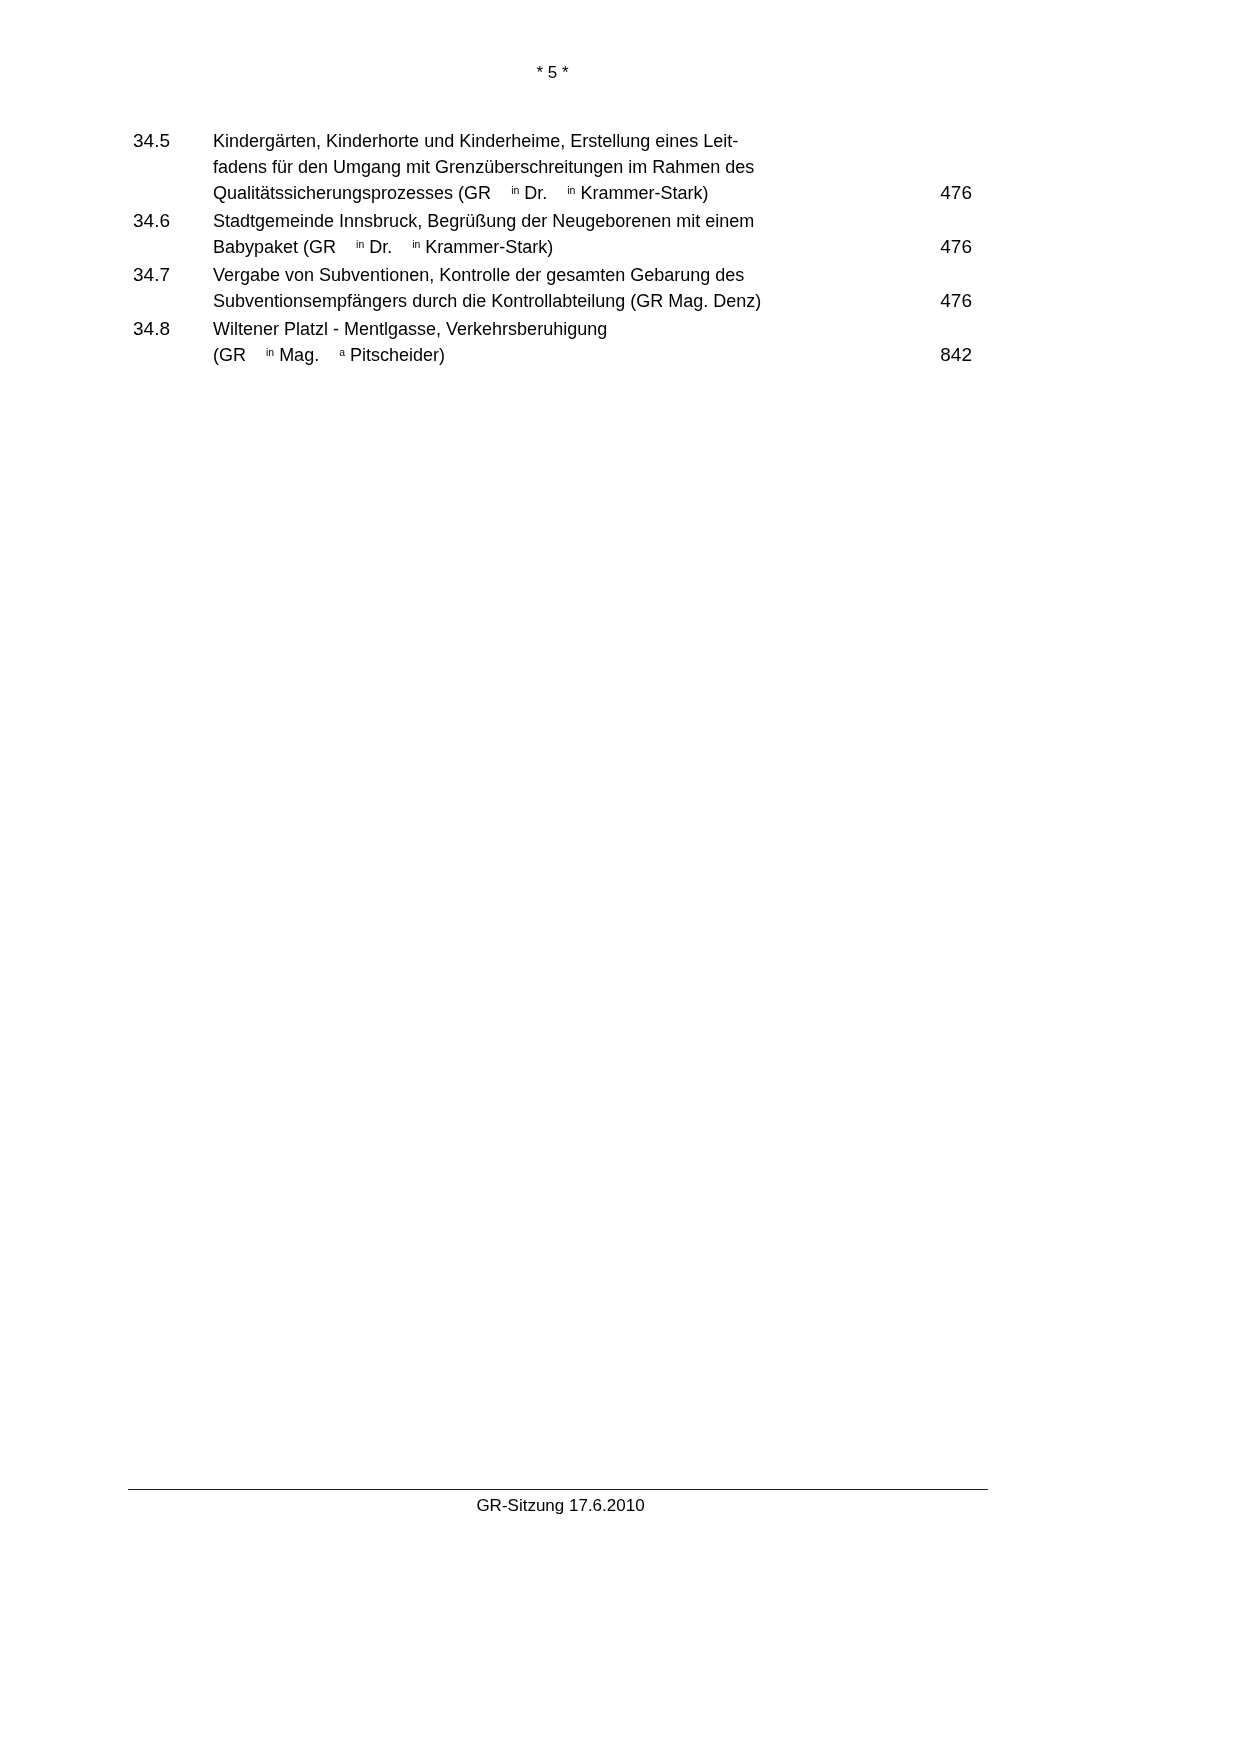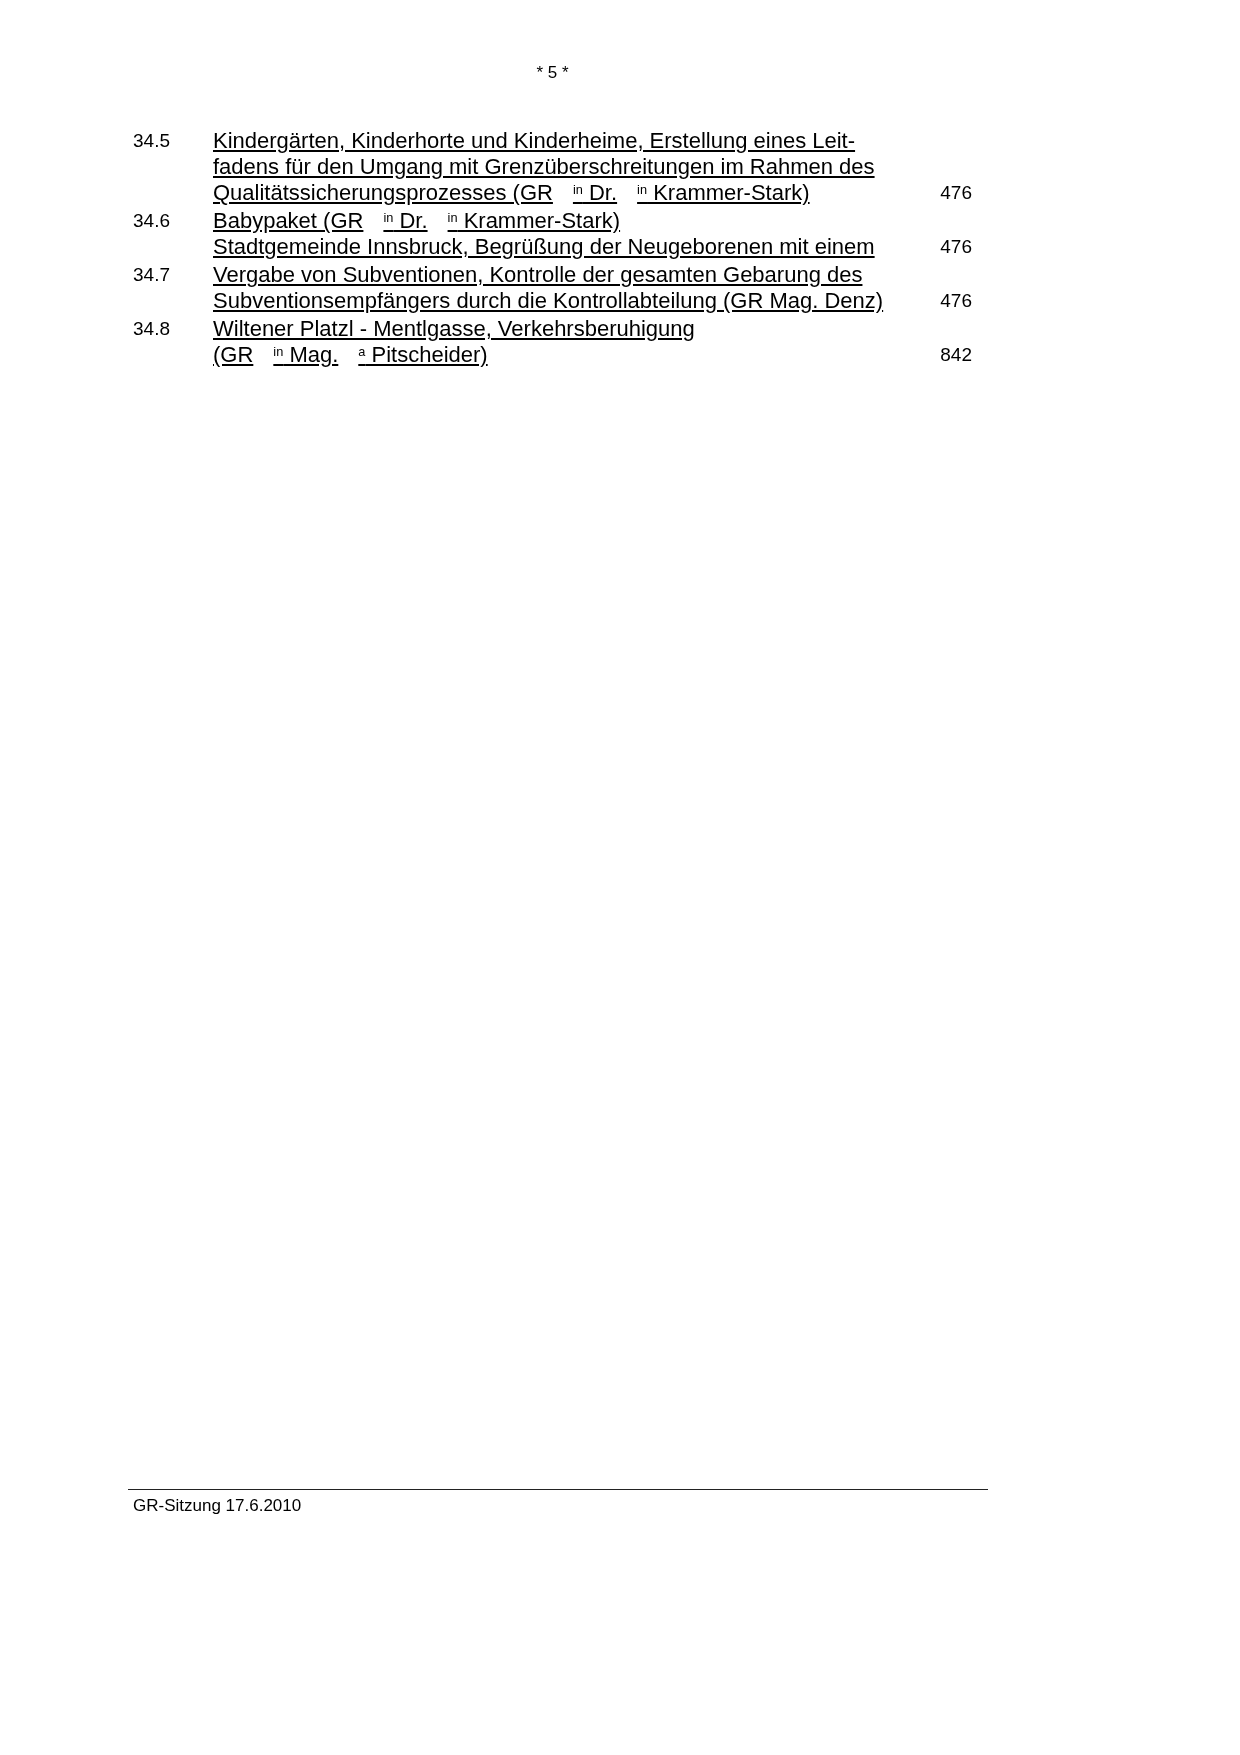--- a/index.html
+++ b/index.html
@@ -41,24 +41,23 @@
     display: flex;
     align-items: stretch;
   }
   .entry-number {
     flex: 0 0 80px;
     font-size: 19px;
     line-height: 26px;
   }
   .entry-text {
     flex: 1 1 auto;
-    font-size: 22px;
+    font-size: 18px;
     line-height: 26px;
     padding-right: 16px;
-    text-decoration: underline;
   }
   .entry-text .line {
     white-space: nowrap;
   }
   .entry-page {
     flex: 0 0 54px;
     text-align: right;
     align-self: flex-end;
     font-size: 19px;
     line-height: 26px;
@@ -70,20 +69,21 @@
     vertical-align: baseline;
     position: relative;
     top: -0.5em;
     margin-left: 20px;
   }
   .page-footer {
     position: absolute;
     left: 128px;
     top: 1489px;
     width: 860px;
+    text-align: center;
   }
   .footer-rule {
     height: 0;
     border-top: 1px solid #222222;
     margin: 0 0 5px 0;
   }
   .footer-text {
     font-size: 17px;
     line-height: 22px;
     padding-left: 5px;
@@ -105,22 +105,22 @@
           <div class="line"><span>Kindergärten, Kinderhorte und Kinderheime, Erstellung eines Leit-</span></div>
           <div class="line"><span>fadens für den Umgang mit Grenzüberschreitungen im Rahmen des</span></div>
           <div class="line"><span>Qualitätssicherungsprozesses (GR</span><sup>in</sup><span> Dr.</span><sup>in</sup><span> Krammer-Stark)</span></div>
         </div>
     <div class="entry-page">476</div>
   </div>
 
   <div class="entry">
     <div class="entry-number">34.6</div>
     <div class="entry-text">
+          <div class="line"><span>Stadtgemeinde Innsbruck, Begrüßung der Neugeborenen mit einem</span></div>
           <div class="line"><span>Babypaket (GR</span><sup>in</sup><span> Dr.</span><sup>in</sup><span> Krammer-Stark)</span></div>
-          <div class="line"><span>Stadtgemeinde Innsbruck, Begrüßung der Neugeborenen mit einem</span></div>
         </div>
     <div class="entry-page">476</div>
   </div>
 
   <div class="entry">
     <div class="entry-number">34.7</div>
     <div class="entry-text">
           <div class="line"><span>Vergabe von Subventionen, Kontrolle der gesamten Gebarung des</span></div>
           <div class="line"><span>Subventionsempfängers durch die Kontrollabteilung (GR Mag. Denz)</span></div>
         </div>

